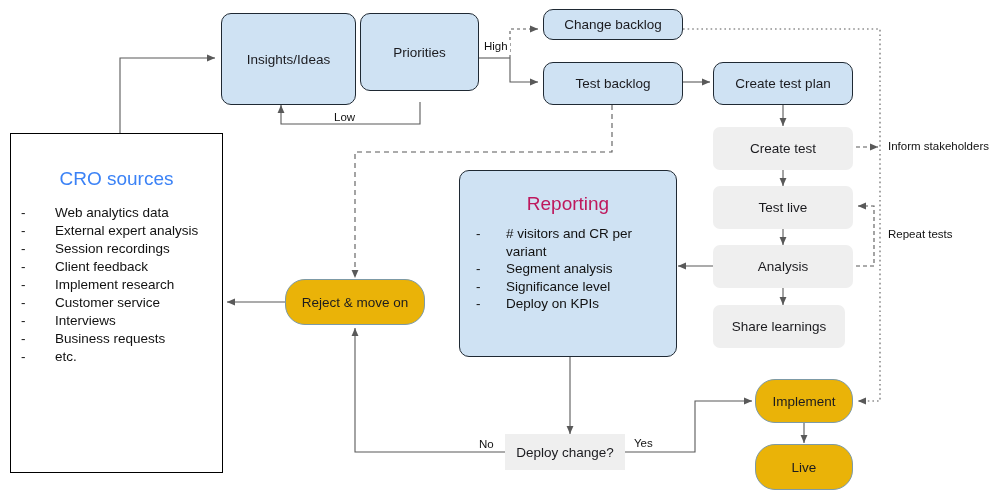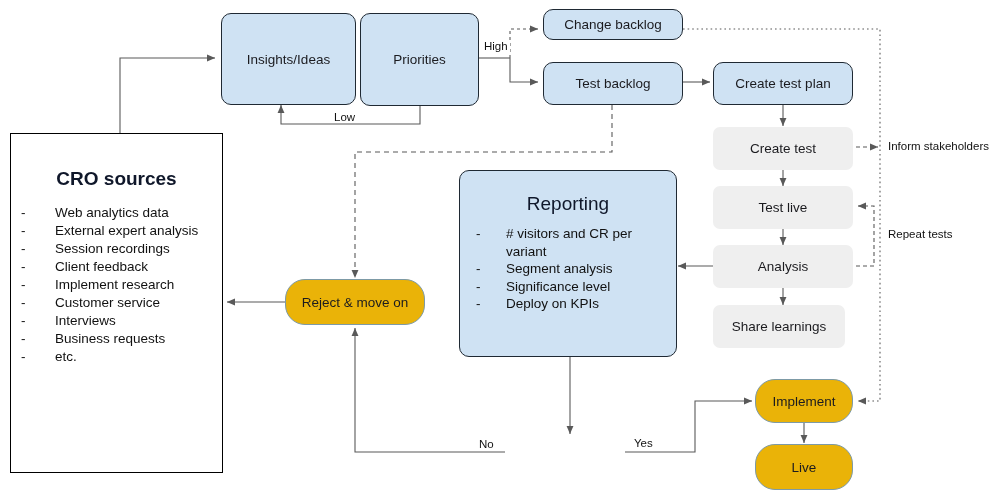--- a/index.html
+++ b/index.html
@@ -8,27 +8,27 @@
   svg.edges{position:absolute;left:0;top:0;width:992px;height:502px;pointer-events:none;}
 
   .node{position:absolute;box-sizing:border-box;display:flex;flex-direction:column;
         align-items:center;justify-content:center;text-align:center;color:#1b1b1f;}
   .blue{background:#cfe2f3;border:1.6px solid #1f2933;border-radius:10px;font-size:13.5px;}
   .grey{background:#efefef;border:none;border-radius:7px;font-size:13.5px;}
   .outline{background:#eab308;border:1.2px solid #7d9aa6;border-radius:20px;font-size:13.5px;}
   .plain{background:#ffffff;border:1.7px solid #000000;border-radius:0;}
   .deploy{background:#efefef;border:none;border-radius:0;font-size:13.5px;}
 
-  .cro-title{font-size:19px;color:#0f172a;margin:0 0 14px 0;font-weight:700;}
+  .cro-title{font-size:19px;color:#3b82f6;margin:0 0 14px 0;font-weight:400;}
   .cro-list{list-style:none;margin:0;padding:0;text-align:left;width:100%;}
   .cro-list li{display:flex;font-size:13.5px;line-height:18px;color:#111;}
   .cro-list li .dash{width:34px;flex:none;}
   .cro-list li .txt{flex:1;}
 
-  .rep-title{font-size:19px;color:#0f172a;margin:0 0 10px 0;}
+  .rep-title{font-size:19px;color:#be185d;margin:0 0 10px 0;}
   .rep-list{list-style:none;margin:0;padding:0;text-align:left;width:100%;}
   .rep-list li{display:flex;font-size:13.5px;line-height:17.5px;color:#111;}
   .rep-list li .dash{width:30px;flex:none;}
   .rep-list li .txt{flex:1;}
 
   .elabel{position:absolute;font-size:11.5px;color:#111;white-space:nowrap;background:#fff;padding:0 2px;}
   .elabel.nobg{background:transparent;}
 </style>
 </head>
 <body>
@@ -129,21 +129,21 @@
           <span class="dash">-</span>
           <span class="txt">etc.</span>
         </li>
     </ul>
   </div>
 
   <div class="node blue" style="left:221px;top:13px;width:135px;height:92px;">
     <span>Insights/Ideas</span>
   </div>
 
-  <div class="node blue" style="left:360px;top:13px;width:119px;height:93px;">
+  <div class="node blue" style="left:360px;top:13px;width:119px;height:78px;">
     <span>Priorities</span>
   </div>
 
   <div class="node blue" style="left:543px;top:9px;width:140px;height:31px;">
     <span>Change backlog</span>
   </div>
 
   <div class="node blue" style="left:543px;top:62px;width:140px;height:43px;">
     <span>Test backlog</span>
   </div>
@@ -187,20 +187,23 @@
           <span class="dash">-</span>
           <span class="txt">Deploy on KPIs</span>
         </li>
     </ul>
   </div>
 
   <div class="node outline" style="left:285px;top:279px;width:140px;height:46px;">
     <span>Reject &amp; move on</span>
   </div>
 
+  <div class="node deploy" style="left:505px;top:434px;width:120px;height:36px;">
+    <span>Deploy change?</span>
+  </div>
 
   <div class="node outline" style="left:755px;top:379px;width:98px;height:44px;">
     <span>Implement</span>
   </div>
 
   <div class="node outline" style="left:755px;top:444px;width:98px;height:46px;">
     <span>Live</span>
   </div>
 
   <div class="elabel" style="left:482px;top:40px;">High</div>

